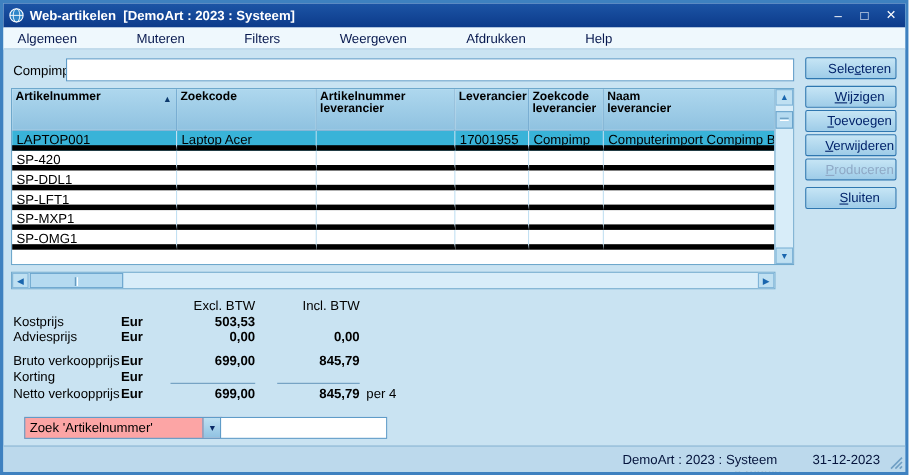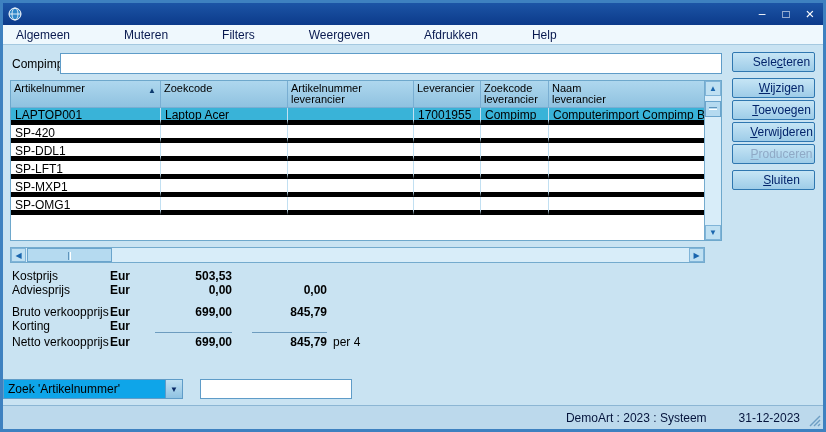--- a/index.html
+++ b/index.html
@@ -29,21 +29,21 @@
   
   .btn { position:absolute; left:729px; width:83px; height:20px; background:linear-gradient(180deg,#c6e5f5,#9ecce8); border:1px solid #2f77b0; border-radius:2px; font:inherit; color:#03246b; text-align:center; line-height:18px; cursor:default;padding-left:16px; }
   .btn .ak { text-decoration:underline; }
   .btn.disabled { color:#8fa9c6; }
   .b0{top:7px}.b1{top:33px}.b2{top:55px}.b3{top:77px}.b4{top:99px}.b5{top:125px}
 
   
   .table { position:absolute; left:7px; top:35px; width:712px; height:161px; background:#fff; border:1px solid #6ea8cc; }
   .tgrid { position:absolute; left:0; top:0; right:17px; bottom:0; overflow:hidden; }
   .thead, .trow { display:grid; grid-template-columns:150px 127px 126px 67px 68px 157px; }
-  .thead { height:26px; }
+  .thead { height:38px;font-weight:bold; }
   .th { background:linear-gradient(180deg,#aed7ee,#8fc2e0); border-right:1px solid #79aed2; border-bottom:1px solid #79aed2; font-size:11px; line-height:11px; padding:2px 3px; white-space:pre-line; position:relative; }
   .th .sort { position:absolute; right:4px; top:4px; font-size:8px; color:#0d3a6e; }
   .trow { height:18px; }
   .tc { border-right:1px solid #c2e0f2; border-bottom:5px solid #000000; padding:1px 4px; line-height:15px; white-space:nowrap; overflow:hidden; }
   .trow.selected .tc { background:#39b3d8; }
   .tfill { height:7px; }
 
   
   .vsb { position:absolute; top:0; right:0; bottom:0; width:17px; background:#d8edf9; border-left:1px solid #74abce; }
   .sbtn { background:#bfe0f2; border:1px solid #80b4d8; color:#1a66ae; font-size:8px; display:flex; align-items:center; justify-content:center; }
@@ -66,21 +66,21 @@
   .prow.gap { margin-top:8px; }
   .prow.last { height:16px; }
   .p-excl-h { grid-column:3; text-align:right; }
   .p-incl-h { grid-column:5; text-align:right; }
   .p-cur { font-weight:bold; }
   .p-val { text-align:right; font-weight:bold; }
   .p-sfx { padding-left:6px; }
   .uline { display:block; width:100%; height:13px; border-bottom:1px solid #6d9cbf; }
 
   
-  .combo { position:absolute; left:0; top:334px; width:180px; height:20px; background:#0ea5e9; border:1px solid #5f9cc8; display:flex; align-items:center; }
+  .combo { position:absolute; left:19px; top:334px; width:180px; height:20px; background:#fca5a5; border:1px solid #5f9cc8; display:flex; align-items:center; }
   .combo-text { flex:1; padding:0 4px; white-space:nowrap; overflow:hidden; }
   .combo-btn { width:17px; height:100%; background:linear-gradient(180deg,#bfe0f2,#8fc2e2); border-left:1px solid #5f9cc8; color:#0a2a66; font-size:8px; display:flex; align-items:center; justify-content:center; }
   .footer-input { position:absolute; left:197px; top:334px; width:152px; height:20px; border:1px solid #5f9cc8; background:#fff; font:inherit; padding:0 4px; }
   .row-count { position:absolute; top:338px; right:113px;margin-top:40px; }
 
   
   .statusbar { position:absolute; left:0; right:0; bottom:0; height:24px; background:#bcd9ec; border-top:1px solid #8cb6d4; display:flex; align-items:center; justify-content:flex-end; gap:32px; padding-right:23px; color:#05143c; }
   .grip { position:absolute; right:2px; bottom:2px; width:13px; height:13px; }
 </style>
 </head>
@@ -89,20 +89,21 @@
 <div class="window">
 
   <div class="titlebar">
     <span class="app-icon">
       <svg width="14" height="14" viewBox="0 0 14 14">
         <circle cx="7" cy="7" r="6" fill="#2f86c8" stroke="#ffffff" stroke-width="1"></circle>
         <ellipse cx="7" cy="7" rx="3" ry="6" fill="none" stroke="#ffffff" stroke-width="0.8"></ellipse>
         <line x1="1" y1="7" x2="13" y2="7" stroke="#ffffff" stroke-width="0.8"></line>
       </svg>
     </span>
+    <span class="title">Web-artikelen  [DemoArt : 2023 : Systeem]</span>
     <span class="win-controls">
       <span class="wc">–</span>
       <span class="wc">□</span>
       <span class="wc close">×</span>
     </span>
   </div>
 
   <div class="menubar">
     <span class="menu-item">Algemeen</span>
     <span class="menu-item">Muteren</span>
@@ -200,20 +201,24 @@
 
     <div class="hsb">
       <div class="sbtn left">◀</div>
       <div class="hthumb">
           <div class="vgrip"></div>
         </div>
       <div class="sbtn right">▶</div>
     </div>
 
     <div class="prices">
+      <div class="prow hdr">
+        <span class="p-excl-h">Excl. BTW</span>
+        <span class="p-incl-h">Incl. BTW</span>
+      </div>
       <div class="prow">
         <span>Kostprijs</span>
         <span class="p-cur">Eur</span>
         <span class="p-val">503,53</span>
         <span></span>
         <span class="p-val"></span>
         <span class="p-sfx"></span>
       </div>
       <div class="prow">
         <span>Adviesprijs</span>

